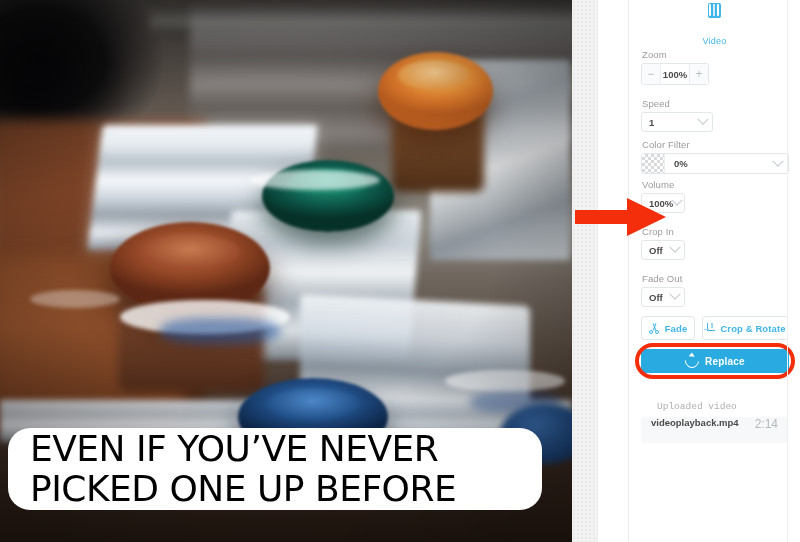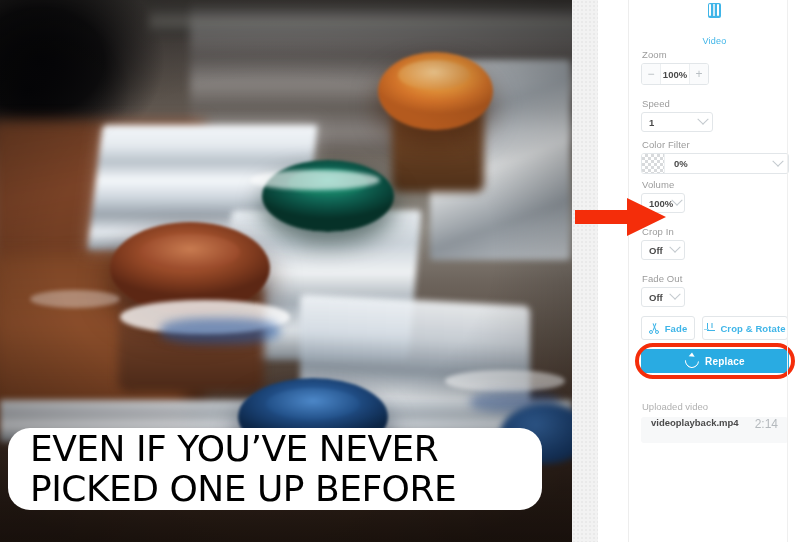--- a/index.html
+++ b/index.html
@@ -172,21 +172,21 @@
   .obtn.trim{width:52px;}
   .obtn.crop{flex:1;}
 
   .replace-zone{position:relative;margin-top:9px;height:40px;}
   .replace{position:absolute;left:0;top:0;width:148px;height:24px;border-radius:4px;
     background:#29abe2;display:flex;align-items:center;justify-content:center;gap:6px;
     color:#fff;font-size:10px;font-weight:bold;letter-spacing:.2px;cursor:pointer;}
   .hl-ring{position:absolute;left:-6px;top:-6px;width:160px;height:36px;
     border:4px solid #f42d0a;border-radius:18px;box-sizing:border-box;pointer-events:none;}
 
-  .sec-lbl{font-size:9.5px;color:#b0b0b0;margin:12px 0 5px 1px;}
+  .sec-lbl{font-size:9.5px;color:#b0b0b0;margin:12px 0 5px 16px;font-family:Liberation Mono, monospace;}
   .file{display:flex;align-items:flex-start;height:26px;background:#f7f8f9;border-radius:3px;
     padding:0 10px;cursor:pointer;}
   .file-name{flex:1;font-size:9.5px;color:#4a4a4a;font-weight:bold;}
   .file-dur{font-size:12px;color:#b4b9bd;}
 
   
   .ic{flex:none;display:inline-block;}
   .ic-scissors{width:11px;height:11px;position:relative;}
   .ic-scissors span{position:absolute;left:5px;top:0;width:1.4px;height:8px;background:#3fb5e8;}
   .ic-scissors span:nth-child(1){transform:rotate(22deg);}

